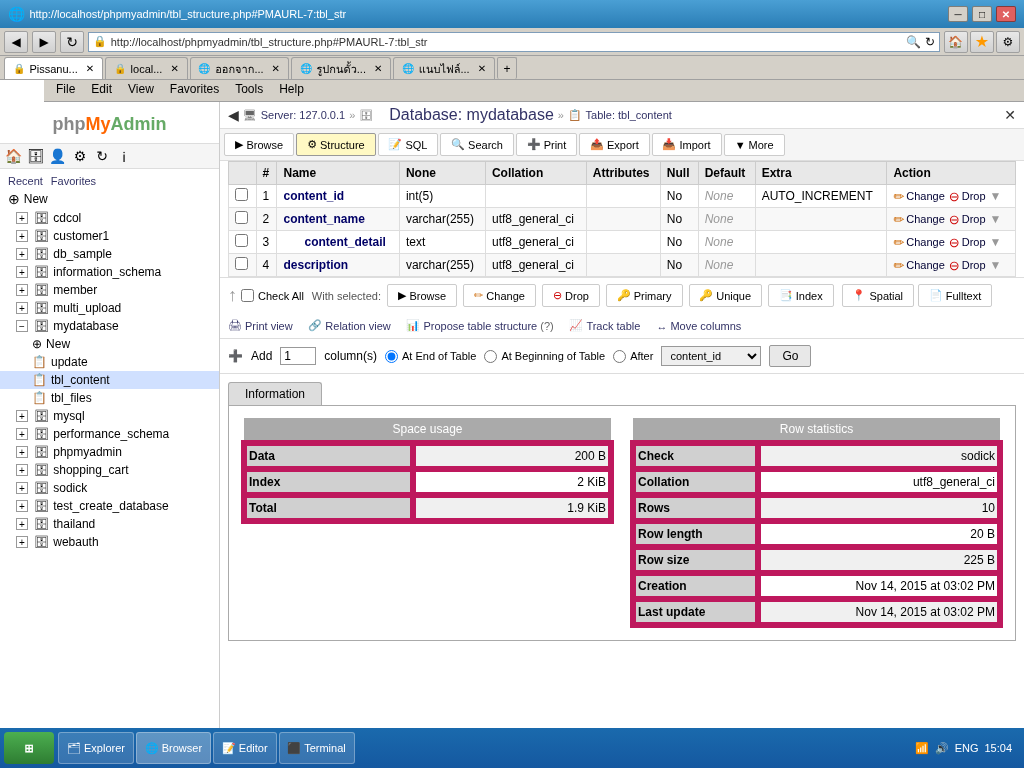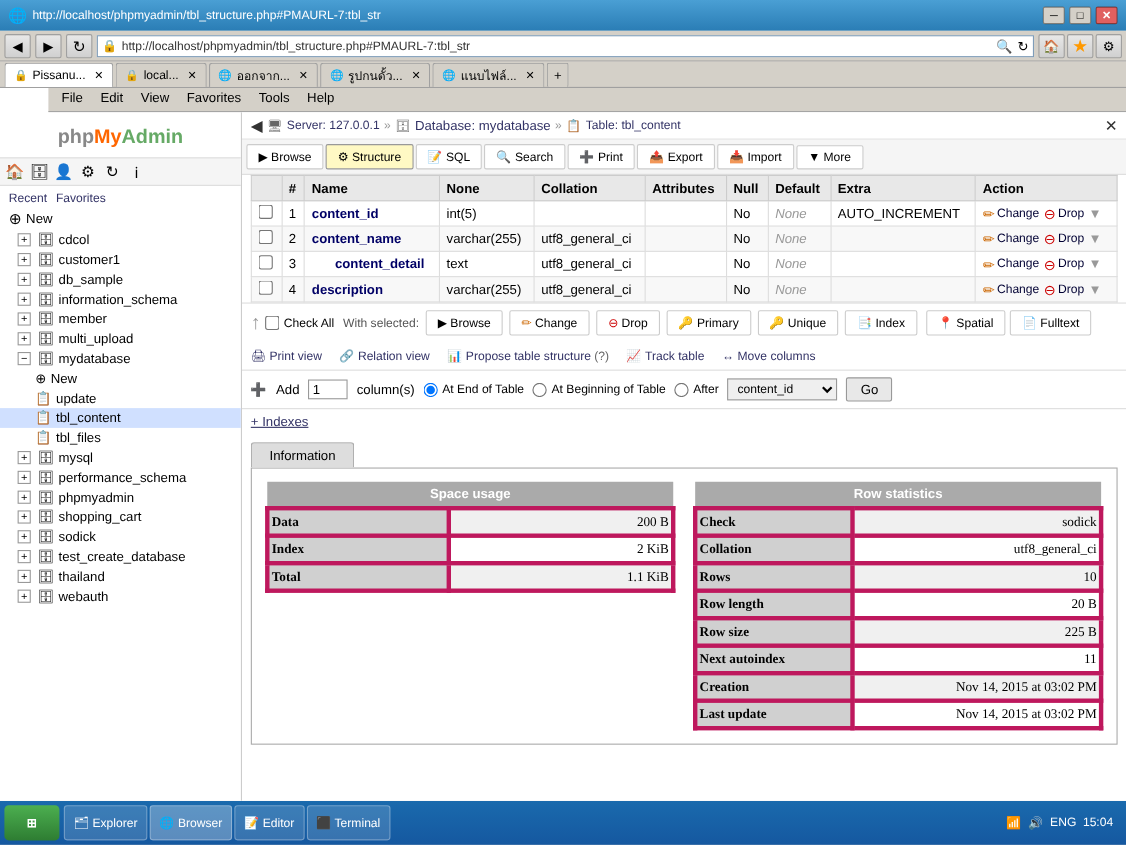--- a/index.html
+++ b/index.html
@@ -91,22 +91,22 @@
     .go-btn { padding: 3px 12px; background: #e8e8e8; border: 1px solid #999; border-radius: 2px; cursor: pointer; font-size: 12px; }
 
     .indexes-link { padding: 4px 8px; color: #336; cursor: pointer; font-size: 12px; text-decoration: underline; }
 
     
     .info-section { padding: 8px; }
     .info-tab { display: inline-block; padding: 4px 16px; background: #ddd; border: 1px solid #aaa; border-bottom: none; border-radius: 3px 3px 0 0; font-size: 12px; font-weight: normal; }
     .info-content { border: 1px solid #aaa; background: white; padding: 12px; }
     .info-grid { display: grid; grid-template-columns: 1fr 1fr; gap: 16px; }
     .info-table { width: 100%; border-collapse: collapse; font-size: 12px; }
-    .info-table th { background: #aaa; color: white; padding: 4px 8px; text-align: center; font-weight: bold; }
-    .info-table td { padding: 3px 2px; border: 4px solid #be185d; font-family: Liberation Serif, serif; }
+    .info-table th { background: #aaa; color: white; padding: 4px 8px; text-align: center; font-weight: normal; }
+    .info-table td { padding: 3px 2px; border: 6px solid #be185d; }
     .info-table td:last-child { text-align: right; }
     .info-table tr:nth-child(odd) { background: #f0f0f0; }
     .info-table tr:nth-child(even) { background: white; }
     .info-table .label-cell { font-weight: bold; background: #d0d0d0; }
 
     .nav-icons { display: flex; gap: 2px; }
     .bookmark-icon { font-size: 16px; color: #f90; }
 
     .drop-icon { color: #c00; font-size: 13px; }
     .pencil-icon { color: #c60; font-size: 13px; }
@@ -309,21 +309,21 @@
     </div>
 
     <div class="content">
 
       <div class="pma-breadcrumb">
         <span style="cursor:pointer;font-size:14px;">◀</span>
         <span style="color:#666;">🖥</span>
         <span style="color:#336;font-size:11px;">Server: 127.0.0.1</span>
         <span style="color:#999;">»</span>
         <span style="color:#666;">🗄</span>
-        <span style="color:#336;font-size:12px;">Database: mydatabase</span>
+        <span style="color:#336;font-size:16px;margin-left:12px;">Database: mydatabase</span>
         <span style="color:#999;">»</span>
         <span style="color:#666;">📋</span>
         <span style="color:#336;font-size:11px;">Table: tbl_content</span>
         <span style="margin-left:auto;cursor:pointer;font-size:14px;">✕</span>
       </div>
 
       <div class="pma-toolbar">
         <button class="pma-btn">
           <span>▶</span>
           <span>Browse</span>
@@ -563,21 +563,20 @@
         </label>
         <select class="after-select">
           <option>content_id</option>
           <option>content_name</option>
           <option>content_detail</option>
           <option>description</option>
         </select>
         <button class="go-btn">Go</button>
       </div>
 
-      <div class="indexes-link">+ Indexes</div>
 
       <div class="info-section">
         <div class="info-tab">Information</div>
         <div class="info-content">
           <div class="info-grid">
 
             <div>
               <table class="info-table">
                 <thead>
                   <tr>
@@ -588,21 +587,21 @@
                   <tr>
                     <td class="label-cell">Data</td>
                     <td>200 B</td>
                   </tr>
                   <tr>
                     <td class="label-cell">Index</td>
                     <td>2 KiB</td>
                   </tr>
                   <tr>
                     <td class="label-cell">Total</td>
-                    <td>1.1 KiB</td>
+                    <td>1.9 KiB</td>
                   </tr>
                 </tbody>
               </table>
             </div>
 
             <div>
               <table class="info-table">
                 <thead>
                   <tr>
                     <th colspan="2">Row statistics</th>
@@ -621,24 +620,20 @@
                     <td class="label-cell">Rows</td>
                     <td>10</td>
                   </tr>
                   <tr>
                     <td class="label-cell">Row length</td>
                     <td>20 B</td>
                   </tr>
                   <tr>
                     <td class="label-cell">Row size</td>
                     <td>225 B</td>
-                  </tr>
-                  <tr>
-                    <td class="label-cell">Next autoindex</td>
-                    <td>11</td>
                   </tr>
                   <tr>
                     <td class="label-cell">Creation</td>
                     <td>Nov 14, 2015 at 03:02 PM</td>
                   </tr>
                   <tr>
                     <td class="label-cell">Last update</td>
                     <td>Nov 14, 2015 at 03:02 PM</td>
                   </tr>
                 </tbody>

